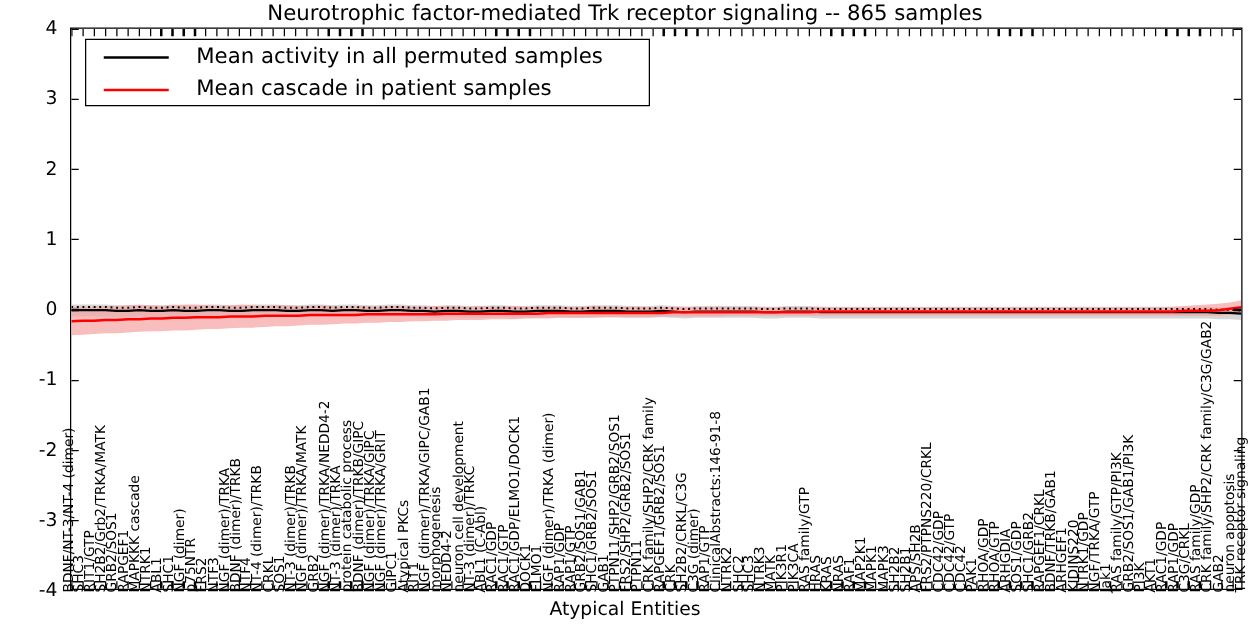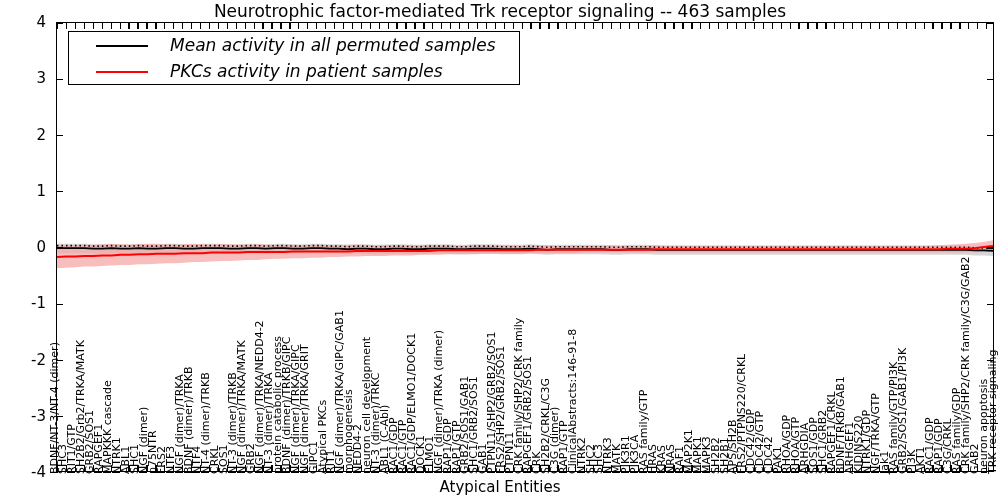--- a/index.html
+++ b/index.html
@@ -23,59 +23,59 @@
 
   
   .xtick-mark{position:absolute;bottom:0;width:1.3px;height:6px;background:#000;}
   .xtick-mark.t{bottom:auto;top:0;}
   
   .xlabel{position:absolute;left:0;top:478px;width:1000px;text-align:center;font-size:15px;}
 
   
   .legend{position:absolute;left:11px;top:8px;width:452px;height:54px;
           border:1.3px solid #000;background:#fff;box-sizing:border-box;}
-  .legend-row{position:absolute;left:13px;height:27px;width:100%;font-style:italic;}
+  .legend-row{position:absolute;left:0;height:27px;width:100%;}
   .legend-line{position:absolute;left:14px;top:13px;width:52px;height:2px;}
   .legend-text{position:absolute;left:88px;top:0;line-height:27px;font-size:17px;white-space:nowrap;}
 
   
   svg.plot{position:absolute;left:0;top:0;width:100%;height:100%;display:block;}
 
   
   .xlabels{position:absolute;left:56px;top:474px;width:938px;height:0;}
   .xl{position:absolute;bottom:0;transform-origin:left bottom;
       transform:rotate(-90deg);white-space:nowrap;font-size:11px;line-height:1;
       color:#000;}
 </style>
 </head>
 <body>
 
 <div id="fig">
 
-  <div class="title">Neurotrophic factor-mediated Trk receptor signaling -- 463 samples</div>
+  <div class="title">Neurotrophic factor-mediated Trk receptor signaling -- 865 samples</div>
 
   <div class="xlabel">Atypical Entities</div>
 
   <div class="axes" id="axes">
     <svg class="plot" id="plotsvg" viewBox="0 0 938 450" preserveAspectRatio="none">
         <path d="M 0.00 221.63 L 9.11 221.63 L 18.21 221.63 L 27.32 221.63 L 36.43 222.19 L 45.53 222.19 L 54.64 221.63 L 63.75 222.19 L 72.85 222.19 L 81.96 221.63 L 91.07 222.19 L 100.17 222.19 L 109.28 221.63 L 118.39 221.63 L 127.50 222.19 L 136.60 222.19 L 145.71 221.63 L 154.82 221.63 L 163.92 221.63 L 173.03 222.19 L 182.14 222.19 L 191.24 221.63 L 200.35 221.63 L 209.46 222.19 L 218.56 221.63 L 227.67 221.63 L 236.78 222.19 L 245.88 222.19 L 254.99 221.63 L 264.10 221.63 L 273.20 222.19 L 282.31 222.19 L 291.42 222.75 L 300.52 222.19 L 309.63 222.19 L 318.74 222.75 L 327.84 222.75 L 336.95 222.19 L 346.06 222.19 L 355.17 222.75 L 364.27 222.75 L 373.38 222.19 L 382.49 222.19 L 391.59 222.19 L 400.70 222.75 L 409.81 222.75 L 418.91 222.19 L 428.02 222.19 L 437.13 222.19 L 446.23 222.75 L 455.34 222.75 L 464.45 222.75 L 473.55 222.19 L 482.66 222.75 L 491.77 223.31 L 500.87 222.75 L 509.98 222.75 L 519.09 222.75 L 528.19 222.75 L 537.30 222.75 L 546.41 222.75 L 555.51 223.31 L 564.62 223.31 L 573.73 222.75 L 582.83 222.75 L 591.94 222.75 L 601.05 223.31 L 610.16 223.31 L 619.26 223.31 L 628.37 223.31 L 637.48 223.31 L 646.58 223.31 L 655.69 223.31 L 664.80 223.31 L 673.90 223.31 L 683.01 223.31 L 692.12 223.31 L 701.22 223.31 L 710.33 223.31 L 719.44 223.31 L 728.54 223.31 L 737.65 223.31 L 746.76 223.31 L 755.86 223.31 L 764.97 223.31 L 774.08 223.31 L 783.18 223.31 L 792.29 223.31 L 801.40 223.31 L 810.50 223.31 L 819.61 223.31 L 828.72 223.31 L 837.83 223.31 L 846.93 223.31 L 856.04 223.31 L 865.15 223.31 L 874.25 223.31 L 883.36 223.31 L 892.47 223.31 L 901.57 223.31 L 910.68 223.31 L 919.79 223.88 L 928.89 223.88 L 938.00 224.44 L 938.00 234.00 L 928.89 233.44 L 919.79 233.44 L 910.68 232.88 L 901.57 232.88 L 892.47 232.88 L 883.36 232.88 L 874.25 232.88 L 865.15 232.88 L 856.04 232.88 L 846.93 232.88 L 837.83 232.88 L 828.72 232.88 L 819.61 232.88 L 810.50 232.88 L 801.40 232.88 L 792.29 232.88 L 783.18 232.88 L 774.08 232.88 L 764.97 232.88 L 755.86 232.88 L 746.76 232.88 L 737.65 232.88 L 728.54 232.88 L 719.44 232.88 L 710.33 232.88 L 701.22 232.88 L 692.12 232.88 L 683.01 232.88 L 673.90 232.88 L 664.80 232.88 L 655.69 232.88 L 646.58 232.88 L 637.48 232.88 L 628.37 232.88 L 619.26 232.88 L 610.16 232.88 L 601.05 232.88 L 591.94 232.31 L 582.83 232.31 L 573.73 232.31 L 564.62 232.88 L 555.51 232.88 L 546.41 232.31 L 537.30 232.31 L 528.19 232.31 L 519.09 232.31 L 509.98 232.31 L 500.87 232.31 L 491.77 232.88 L 482.66 232.31 L 473.55 231.75 L 464.45 232.31 L 455.34 232.31 L 446.23 232.31 L 437.13 231.75 L 428.02 231.75 L 418.91 231.75 L 409.81 232.31 L 400.70 232.31 L 391.59 231.75 L 382.49 231.75 L 373.38 231.75 L 364.27 232.31 L 355.17 232.31 L 346.06 231.75 L 336.95 231.75 L 327.84 232.31 L 318.74 232.31 L 309.63 231.75 L 300.52 231.75 L 291.42 232.31 L 282.31 231.75 L 273.20 231.75 L 264.10 231.19 L 254.99 231.19 L 245.88 231.75 L 236.78 231.75 L 227.67 231.19 L 218.56 231.19 L 209.46 231.75 L 200.35 231.19 L 191.24 231.19 L 182.14 231.75 L 173.03 231.75 L 163.92 231.19 L 154.82 231.19 L 145.71 231.19 L 136.60 231.75 L 127.50 231.75 L 118.39 231.19 L 109.28 231.19 L 100.17 231.75 L 91.07 231.75 L 81.96 231.19 L 72.85 231.75 L 63.75 231.75 L 54.64 231.19 L 45.53 231.75 L 36.43 231.75 L 27.32 231.19 L 18.21 231.19 L 9.11 231.19 L 0.00 231.19 Z" fill="#c8c8c8" fill-opacity="0.75" stroke="none"></path>
         <path d="M 0.00 223.88 L 9.11 223.31 L 18.21 223.31 L 27.32 222.75 L 36.43 222.75 L 45.53 222.19 L 54.64 222.19 L 63.75 222.19 L 72.85 222.75 L 81.96 222.19 L 91.07 221.63 L 100.17 221.63 L 109.28 222.19 L 118.39 222.75 L 127.50 222.19 L 136.60 221.63 L 145.71 222.19 L 154.82 222.75 L 163.92 222.19 L 173.03 222.19 L 182.14 222.75 L 191.24 222.75 L 200.35 222.19 L 209.46 222.75 L 218.56 223.31 L 227.67 222.75 L 236.78 222.75 L 245.88 223.31 L 254.99 222.75 L 264.10 222.75 L 273.20 223.31 L 282.31 223.31 L 291.42 222.75 L 300.52 222.75 L 309.63 223.31 L 318.74 223.31 L 327.84 222.75 L 336.95 223.31 L 346.06 223.31 L 355.17 222.75 L 364.27 223.31 L 373.38 223.31 L 382.49 223.31 L 391.59 223.31 L 400.70 223.88 L 409.81 223.31 L 418.91 222.75 L 428.02 223.31 L 437.13 223.88 L 446.23 223.31 L 455.34 223.31 L 464.45 223.88 L 473.55 223.88 L 482.66 223.31 L 491.77 223.31 L 500.87 223.88 L 509.98 223.88 L 519.09 223.31 L 528.19 223.88 L 537.30 223.88 L 546.41 223.88 L 555.51 223.31 L 564.62 223.88 L 573.73 223.88 L 582.83 223.88 L 591.94 223.88 L 601.05 223.31 L 610.16 223.88 L 619.26 223.88 L 628.37 223.88 L 637.48 223.88 L 646.58 223.88 L 655.69 223.88 L 664.80 223.88 L 673.90 223.88 L 683.01 223.88 L 692.12 223.88 L 701.22 223.88 L 710.33 223.88 L 719.44 223.88 L 728.54 223.88 L 737.65 223.88 L 746.76 223.88 L 755.86 223.88 L 764.97 223.88 L 774.08 223.88 L 783.18 223.88 L 792.29 223.88 L 801.40 223.88 L 810.50 223.88 L 819.61 223.88 L 828.72 223.88 L 837.83 223.88 L 846.93 223.88 L 856.04 223.88 L 865.15 223.88 L 874.25 223.88 L 883.36 223.31 L 892.47 222.75 L 901.57 222.19 L 910.68 221.63 L 919.79 221.06 L 928.89 219.94 L 938.00 218.25 L 938.00 229.50 L 928.89 230.06 L 919.79 230.63 L 910.68 230.63 L 901.57 230.63 L 892.47 230.63 L 883.36 230.63 L 874.25 230.63 L 865.15 230.63 L 856.04 230.63 L 846.93 230.63 L 837.83 230.63 L 828.72 230.63 L 819.61 230.63 L 810.50 230.63 L 801.40 230.63 L 792.29 230.63 L 783.18 230.63 L 774.08 230.63 L 764.97 230.63 L 755.86 230.63 L 746.76 230.63 L 737.65 230.63 L 728.54 230.63 L 719.44 230.63 L 710.33 230.63 L 701.22 230.63 L 692.12 230.63 L 683.01 230.63 L 673.90 230.63 L 664.80 230.63 L 655.69 230.63 L 646.58 230.63 L 637.48 230.63 L 628.37 230.63 L 619.26 230.63 L 610.16 230.63 L 601.05 230.63 L 591.94 230.63 L 582.83 230.63 L 573.73 230.63 L 564.62 230.63 L 555.51 230.63 L 546.41 230.63 L 537.30 230.63 L 528.19 230.63 L 519.09 231.19 L 509.98 231.19 L 500.87 231.19 L 491.77 231.19 L 482.66 231.19 L 473.55 231.19 L 464.45 231.75 L 455.34 231.75 L 446.23 231.75 L 437.13 231.75 L 428.02 231.75 L 418.91 232.31 L 409.81 232.31 L 400.70 232.31 L 391.59 232.31 L 382.49 232.88 L 373.38 232.88 L 364.27 232.88 L 355.17 233.44 L 346.06 233.44 L 336.95 233.44 L 327.84 234.00 L 318.74 234.00 L 309.63 234.00 L 300.52 234.56 L 291.42 234.56 L 282.31 235.13 L 273.20 235.13 L 264.10 235.69 L 254.99 235.69 L 245.88 236.25 L 236.78 236.25 L 227.67 236.81 L 218.56 236.81 L 209.46 237.38 L 200.35 237.94 L 191.24 237.94 L 182.14 238.50 L 173.03 239.06 L 163.92 239.06 L 154.82 239.63 L 145.71 240.19 L 136.60 240.19 L 127.50 240.75 L 118.39 241.31 L 109.28 241.31 L 100.17 241.88 L 91.07 242.44 L 81.96 242.44 L 72.85 243.00 L 63.75 243.00 L 54.64 243.56 L 45.53 244.13 L 36.43 244.69 L 27.32 244.69 L 18.21 245.25 L 9.11 245.81 L 0.00 246.38 Z" fill="#f5a3a3" fill-opacity="0.72" stroke="none"></path>
         <path d="M 0.00 226.13 L 9.11 226.13 L 18.21 226.13 L 27.32 226.13 L 36.43 226.69 L 45.53 226.69 L 54.64 226.13 L 63.75 226.69 L 72.85 226.69 L 81.96 226.13 L 91.07 226.69 L 100.17 226.69 L 109.28 226.13 L 118.39 226.13 L 127.50 226.69 L 136.60 226.69 L 145.71 226.13 L 154.82 226.13 L 163.92 226.13 L 173.03 226.69 L 182.14 226.69 L 191.24 226.13 L 200.35 226.13 L 209.46 226.69 L 218.56 226.13 L 227.67 226.13 L 236.78 226.69 L 245.88 226.69 L 254.99 226.13 L 264.10 226.13 L 273.20 226.69 L 282.31 226.69 L 291.42 227.25 L 300.52 226.69 L 309.63 226.69 L 318.74 227.25 L 327.84 227.25 L 336.95 226.69 L 346.06 226.69 L 355.17 227.25 L 364.27 227.25 L 373.38 226.69 L 382.49 226.69 L 391.59 226.69 L 400.70 227.25 L 409.81 227.25 L 418.91 226.69 L 428.02 226.69 L 437.13 226.69 L 446.23 227.25 L 455.34 227.25 L 464.45 227.25 L 473.55 226.69 L 482.66 227.25 L 491.77 227.81 L 500.87 227.25 L 509.98 227.25 L 519.09 227.25 L 528.19 227.25 L 537.30 227.25 L 546.41 227.25 L 555.51 227.81 L 564.62 227.81 L 573.73 227.25 L 582.83 227.25 L 591.94 227.25 L 601.05 227.81 L 610.16 227.81 L 619.26 227.81 L 628.37 227.81 L 637.48 227.81 L 646.58 227.81 L 655.69 227.81 L 664.80 227.81 L 673.90 227.81 L 683.01 227.81 L 692.12 227.81 L 701.22 227.81 L 710.33 227.81 L 719.44 227.81 L 728.54 227.81 L 737.65 227.81 L 746.76 227.81 L 755.86 227.81 L 764.97 227.81 L 774.08 227.81 L 783.18 227.81 L 792.29 227.81 L 801.40 227.81 L 810.50 227.81 L 819.61 227.81 L 828.72 227.81 L 837.83 227.81 L 846.93 227.81 L 856.04 227.81 L 865.15 227.81 L 874.25 227.81 L 883.36 227.81 L 892.47 227.81 L 901.57 227.81 L 910.68 227.81 L 919.79 228.38 L 928.89 228.38 L 938.00 228.94" fill="none" stroke="#000000" stroke-width="1.8"></path>
         <path d="M 0.00 223.59 L 9.11 223.59 L 18.21 223.59 L 27.32 223.59 L 36.43 224.16 L 45.53 224.16 L 54.64 223.59 L 63.75 224.16 L 72.85 224.16 L 81.96 223.59 L 91.07 224.16 L 100.17 224.16 L 109.28 223.59 L 118.39 223.59 L 127.50 224.16 L 136.60 224.16 L 145.71 223.59 L 154.82 223.59 L 163.92 223.59 L 173.03 224.16 L 182.14 224.16 L 191.24 223.59 L 200.35 223.59 L 209.46 224.16 L 218.56 223.59 L 227.67 223.59 L 236.78 224.16 L 245.88 224.16 L 254.99 223.59 L 264.10 223.59 L 273.20 224.16 L 282.31 224.16 L 291.42 224.72 L 300.52 224.16 L 309.63 224.16 L 318.74 224.72 L 327.84 224.72 L 336.95 224.16 L 346.06 224.16 L 355.17 224.72 L 364.27 224.72 L 373.38 224.16 L 382.49 224.16 L 391.59 224.16 L 400.70 224.72 L 409.81 224.72 L 418.91 224.16 L 428.02 224.16 L 437.13 224.16 L 446.23 224.72 L 455.34 224.72 L 464.45 224.72 L 473.55 224.16 L 482.66 224.72 L 491.77 225.28 L 500.87 224.72 L 509.98 224.72 L 519.09 224.72 L 528.19 224.72 L 537.30 224.72 L 546.41 224.72 L 555.51 225.28 L 564.62 225.28 L 573.73 224.72 L 582.83 224.72 L 591.94 224.72 L 601.05 225.28 L 610.16 225.28 L 619.26 225.28 L 628.37 225.28 L 637.48 225.28 L 646.58 225.28 L 655.69 225.28 L 664.80 225.28 L 673.90 225.28 L 683.01 225.28 L 692.12 225.28 L 701.22 225.28 L 710.33 225.28 L 719.44 225.28 L 728.54 225.28 L 737.65 225.28 L 746.76 225.28 L 755.86 225.28 L 764.97 225.28 L 774.08 225.28 L 783.18 225.28 L 792.29 225.28 L 801.40 225.28 L 810.50 225.28 L 819.61 225.28 L 828.72 225.28 L 837.83 225.28 L 846.93 225.28 L 856.04 225.28 L 865.15 225.28 L 874.25 225.28 L 883.36 225.28 L 892.47 225.28 L 901.57 225.28 L 910.68 225.28 L 919.79 225.84 L 928.89 225.84 L 938.00 226.41" fill="none" stroke="#000000" stroke-width="1.6" stroke-dasharray="1.5 3"></path>
         <path d="M 0.00 235.13 L 9.11 234.56 L 18.21 234.56 L 27.32 234.00 L 36.43 234.00 L 45.53 233.44 L 54.64 233.44 L 63.75 232.88 L 72.85 232.88 L 81.96 232.31 L 91.07 232.31 L 100.17 231.75 L 109.28 231.75 L 118.39 231.75 L 127.50 231.19 L 136.60 231.19 L 145.71 231.19 L 154.82 230.63 L 163.92 230.63 L 173.03 230.63 L 182.14 230.63 L 191.24 230.06 L 200.35 230.06 L 209.46 230.06 L 218.56 230.06 L 227.67 230.06 L 236.78 229.50 L 245.88 229.50 L 254.99 229.50 L 264.10 229.50 L 273.20 229.50 L 282.31 229.50 L 291.42 229.50 L 300.52 228.94 L 309.63 228.94 L 318.74 228.94 L 327.84 228.94 L 336.95 228.94 L 346.06 228.94 L 355.17 228.94 L 364.27 228.94 L 373.38 228.94 L 382.49 228.38 L 391.59 228.38 L 400.70 228.38 L 409.81 228.38 L 418.91 228.38 L 428.02 228.38 L 437.13 228.38 L 446.23 228.38 L 455.34 228.38 L 464.45 228.38 L 473.55 228.38 L 482.66 227.81 L 491.77 227.81 L 500.87 227.81 L 509.98 227.81 L 519.09 227.81 L 528.19 227.81 L 537.30 227.81 L 546.41 227.81 L 555.51 227.81 L 564.62 227.81 L 573.73 227.81 L 582.83 227.81 L 591.94 227.81 L 601.05 227.25 L 610.16 227.25 L 619.26 227.25 L 628.37 227.25 L 637.48 227.25 L 646.58 227.25 L 655.69 227.25 L 664.80 227.25 L 673.90 227.25 L 683.01 227.25 L 692.12 227.25 L 701.22 227.25 L 710.33 227.25 L 719.44 227.25 L 728.54 227.25 L 737.65 227.25 L 746.76 227.25 L 755.86 227.25 L 764.97 227.25 L 774.08 227.25 L 783.18 227.25 L 792.29 227.25 L 801.40 227.25 L 810.50 227.25 L 819.61 227.25 L 828.72 227.25 L 837.83 227.25 L 846.93 227.25 L 856.04 227.25 L 865.15 227.25 L 874.25 227.25 L 883.36 227.25 L 892.47 226.69 L 901.57 226.69 L 910.68 226.69 L 919.79 226.13 L 928.89 225.00 L 938.00 223.88" fill="none" stroke="#ff0000" stroke-width="2.0"></path>
       </svg>
 
     <div class="legend">
       <div class="legend-row" style="top:0">
         <span class="legend-line" id="lg0" style="background: rgb(0, 0, 0);"></span>
         <span class="legend-text">Mean activity in all permuted samples</span>
       </div>
       <div class="legend-row" style="top:26px">
         <span class="legend-line" id="lg1" style="background: rgb(255, 0, 0);"></span>
-        <span class="legend-text">PKCs activity in patient samples</span>
+        <span class="legend-text">Mean cascade in patient samples</span>
       </div>
     </div>
   <div class="ytick-mark" style="top: -0.65px;"></div>
       <div class="ytick-mark r" style="top: -0.65px;"></div>
       <div class="ytick-mark" style="top: 55.6px;"></div>
       <div class="ytick-mark r" style="top: 55.6px;"></div>
       <div class="ytick-mark" style="top: 111.85px;"></div>
       <div class="ytick-mark r" style="top: 111.85px;"></div>
       <div class="ytick-mark" style="top: 168.1px;"></div>
       <div class="ytick-mark r" style="top: 168.1px;"></div>

